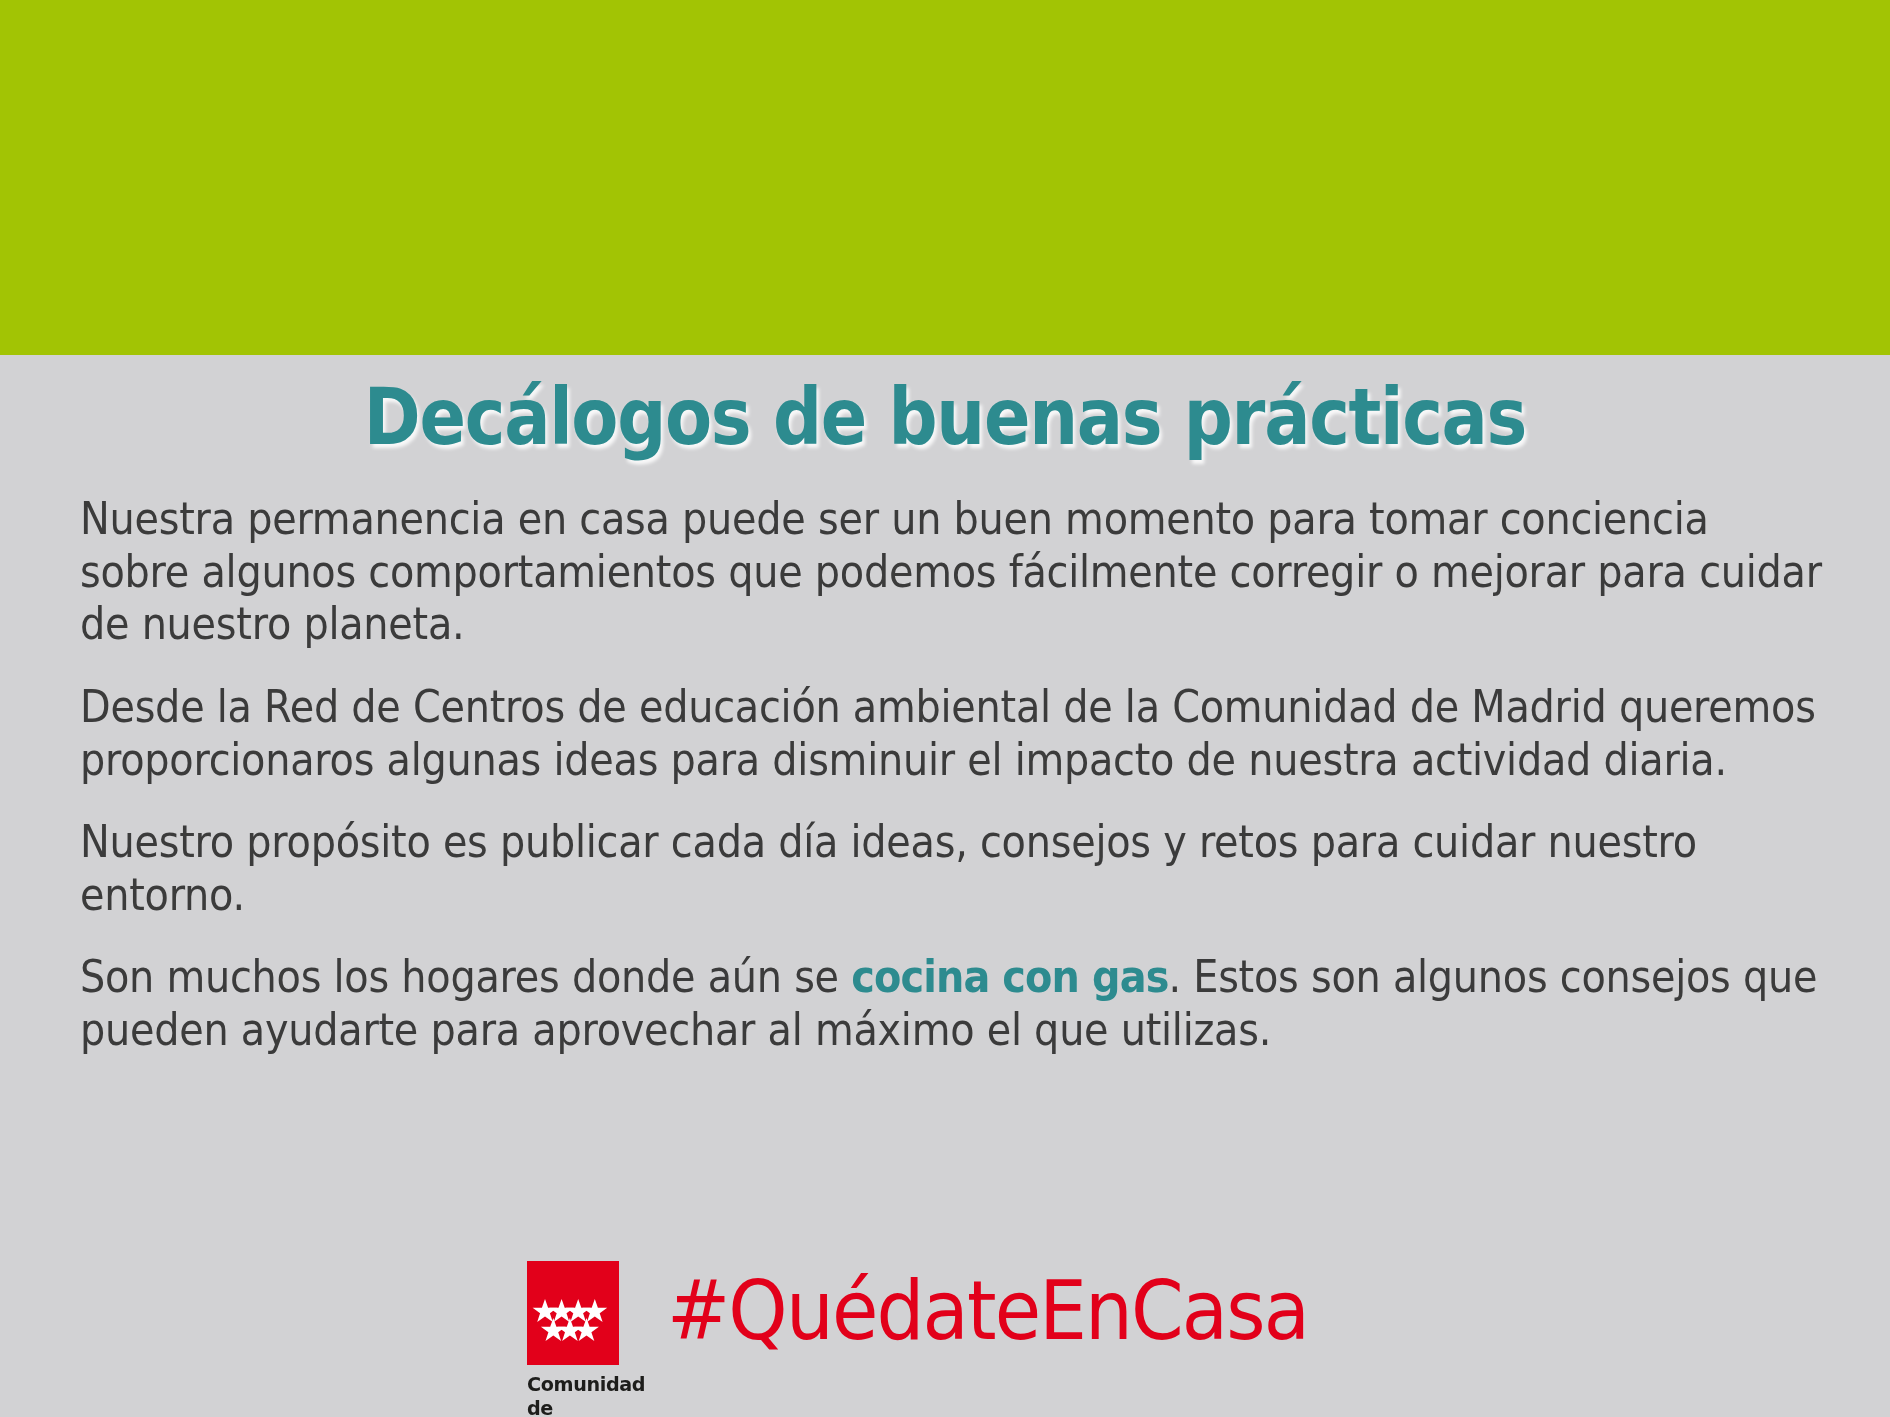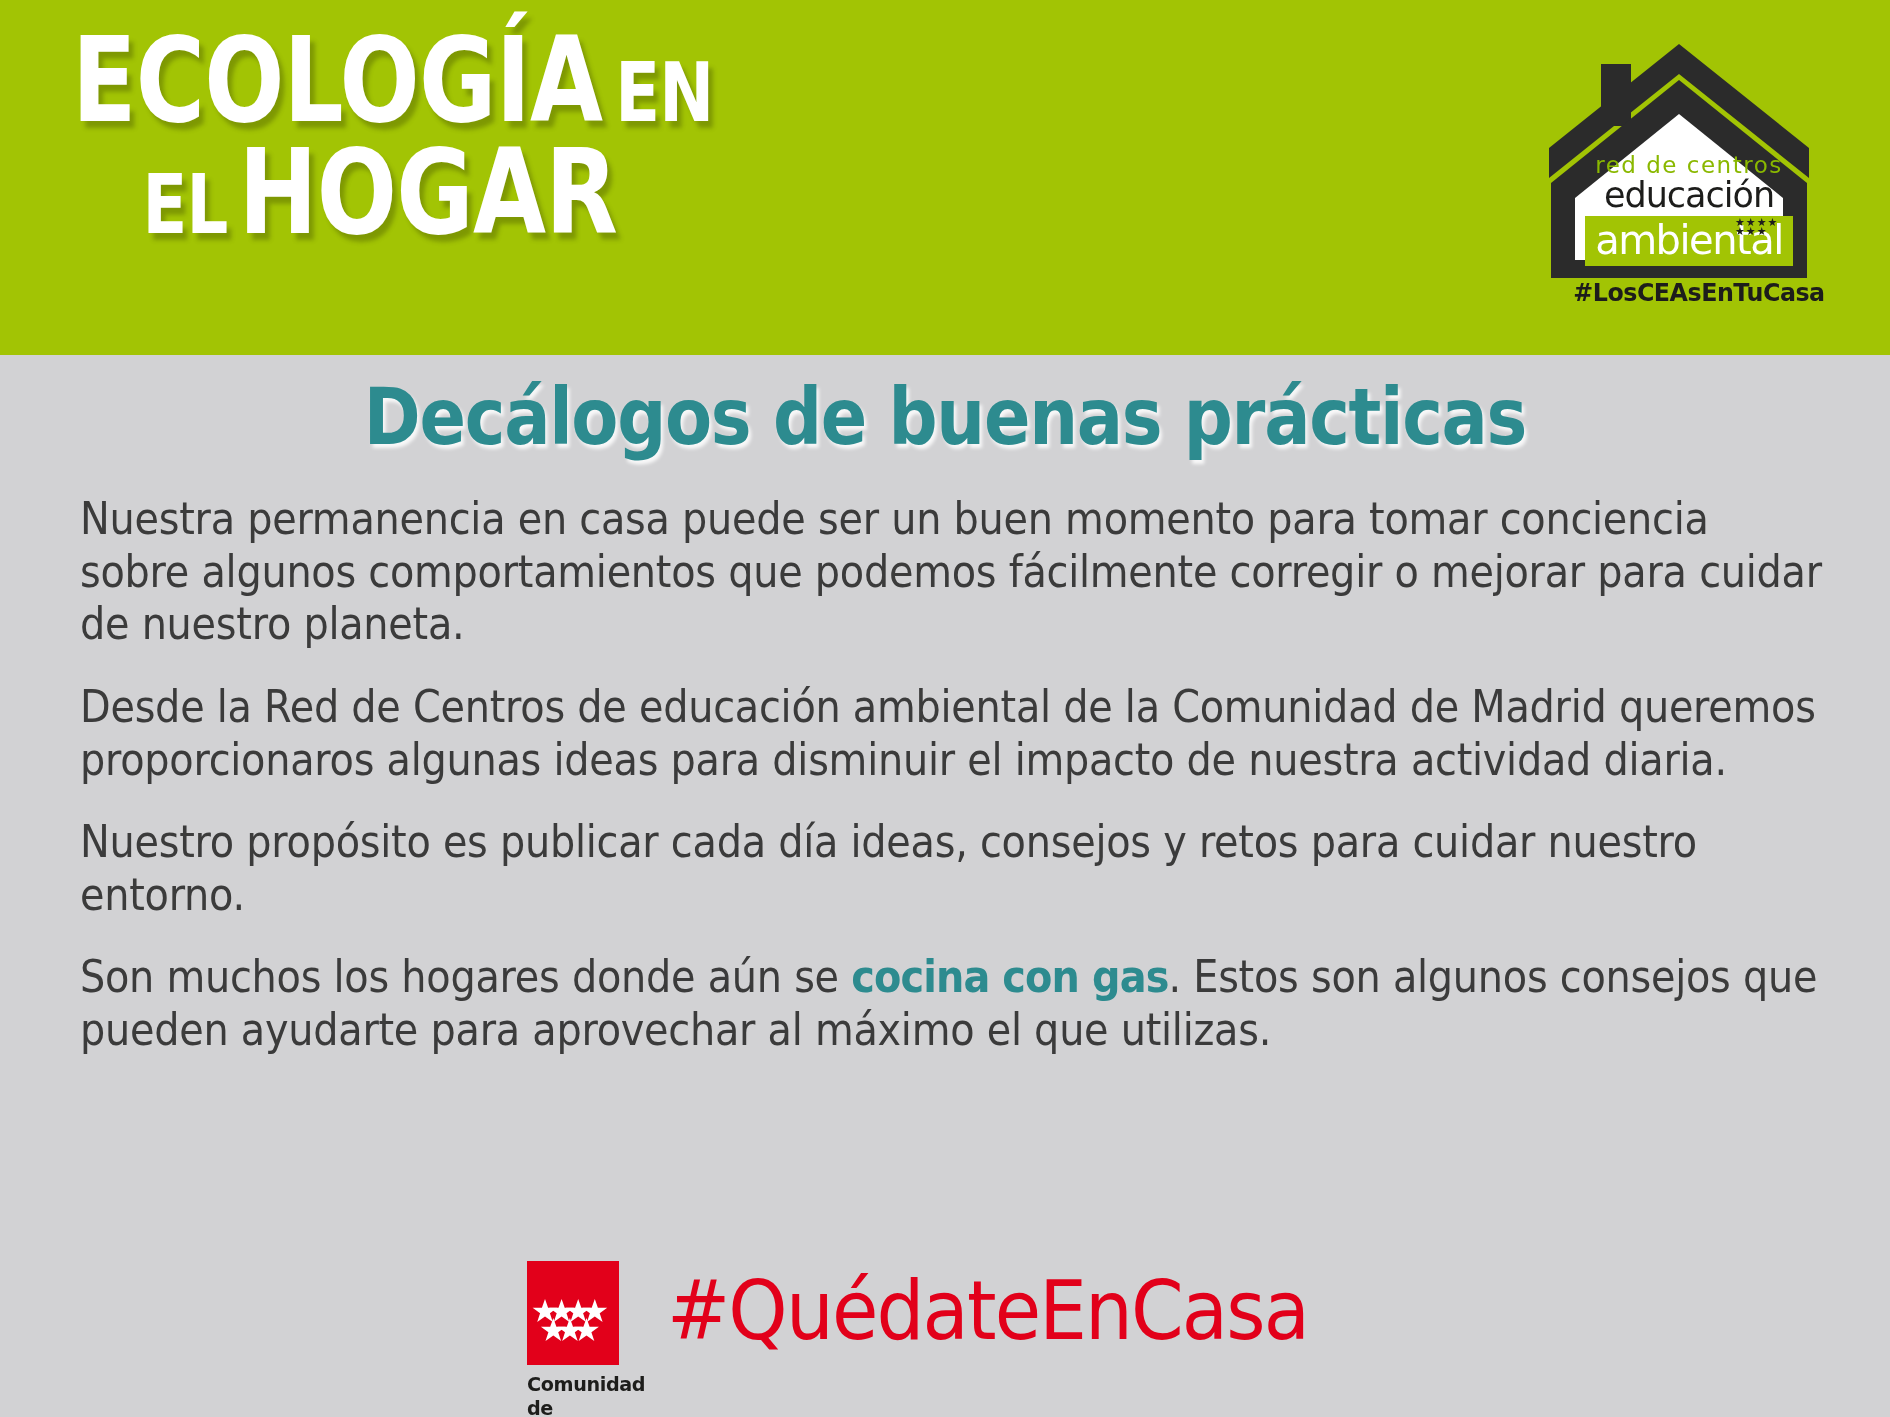--- a/index.html
+++ b/index.html
@@ -181,59 +181,21 @@
     transform: scaleX(0.92);
     transform-origin: left center;
     white-space: nowrap;
   }
 </style>
 </head>
 <body>
 
 <div id="header-band">
 
-  <div id="header-title-block">
-    <div class="hdr-line" id="hdr-line1">
-      <span class="big">ECOLOGÍA</span><span class="small">EN</span>
-    </div>
-    <div class="hdr-line" id="hdr-line2">
-      <span class="small">EL</span><span class="big">HOGAR</span>
-    </div>
-  </div>
-
-  <div id="cea-logo">
-    <svg width="320" height="250" viewBox="0 0 320 250">
-
-      <polygon points="140,16 10,120 10,150 140,46 270,150 270,120" fill="#2b2b2b"></polygon>
-
-      <rect x="62" y="36" width="30" height="62" fill="#2b2b2b"></rect>
-
-      <polygon points="140,52 268,155 268,250 12,250 12,155" fill="#2b2b2b"></polygon>
-
-      <polygon points="140,86 244,170 244,232 36,232 36,170" fill="#ffffff"></polygon>
-
-      <text x="140" y="196" text-anchor="middle" font-family="DejaVu Sans, sans-serif" font-size="0" fill="#a2c404"></text>
-    </svg>
-
-    <div style="position:absolute;left:46px;top:124px;width:208px;text-align:center;
-                font-family:'DejaVu Sans',sans-serif;font-size:23px;color:#8ab800;
-                letter-spacing:1.5px;">red de centros</div>
-
-    <div style="position:absolute;left:46px;top:150px;width:208px;text-align:center;
-                font-family:'DejaVu Sans',sans-serif;font-size:35px;color:#1d1d1b;
-                letter-spacing:-1px;line-height:1;">educación</div>
-
-    <div style="position:absolute;left:46px;top:188px;width:208px;height:50px;background:#a2c404;"></div>
-    <div style="position:absolute;left:46px;top:190px;width:208px;text-align:center;
-                font-family:'DejaVu Sans',sans-serif;font-size:40px;color:#ffffff;
-                letter-spacing:-1.5px;line-height:1.12;">ambiental</div>
-    <div style="position:absolute;left:196px;top:190px;font-size:11px;color:#1d1d1b;letter-spacing:1px;line-height:0.8;">★★★★<br>★★★</div>
-
-    <div id="cea-hashtag">#LosCEAsEnTuCasa</div>
-  </div>
+
 </div>
 
 <div id="main">
 
   <div id="section-title">Decálogos de buenas prácticas</div>
 
   <div id="body-copy">
     <p class="para">Nuestra permanencia en casa puede ser un buen momento para tomar conciencia sobre algunos comportamientos que podemos fácilmente corregir o mejorar para cuidar de nuestro planeta.</p>
     <p class="para">Desde la Red de Centros de educación ambiental de la Comunidad de Madrid queremos proporcionaros algunas ideas para disminuir el impacto de nuestra actividad diaria.</p>
     <p class="para">Nuestro propósito es publicar cada día ideas, consejos y retos para cuidar nuestro entorno.</p>

